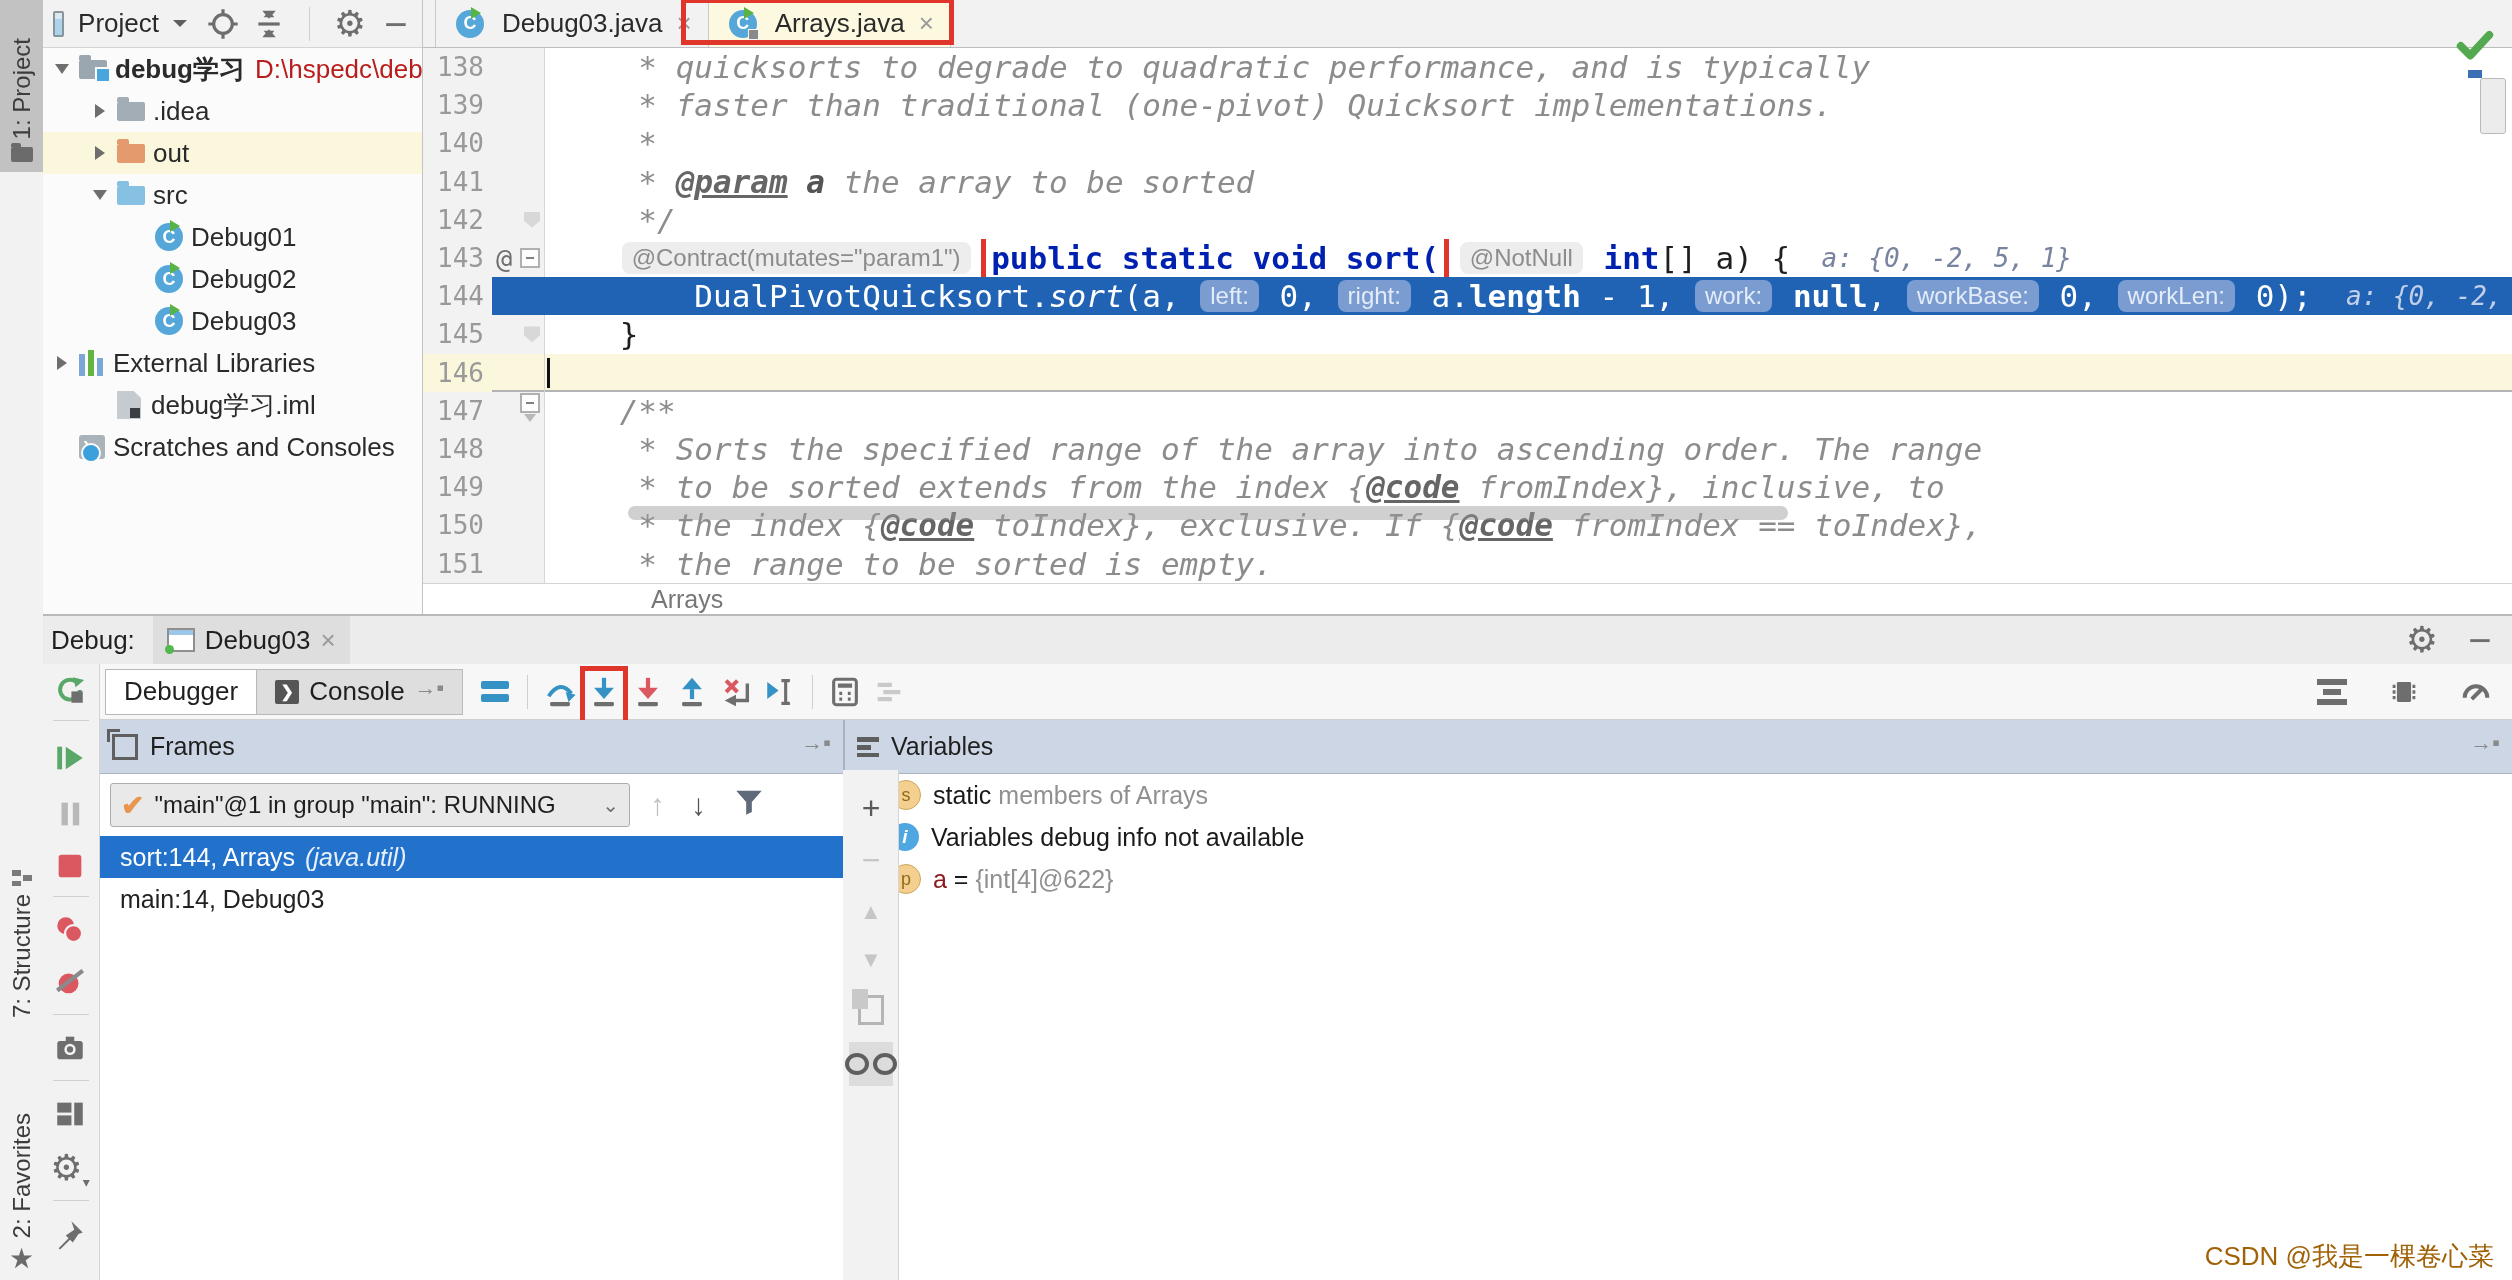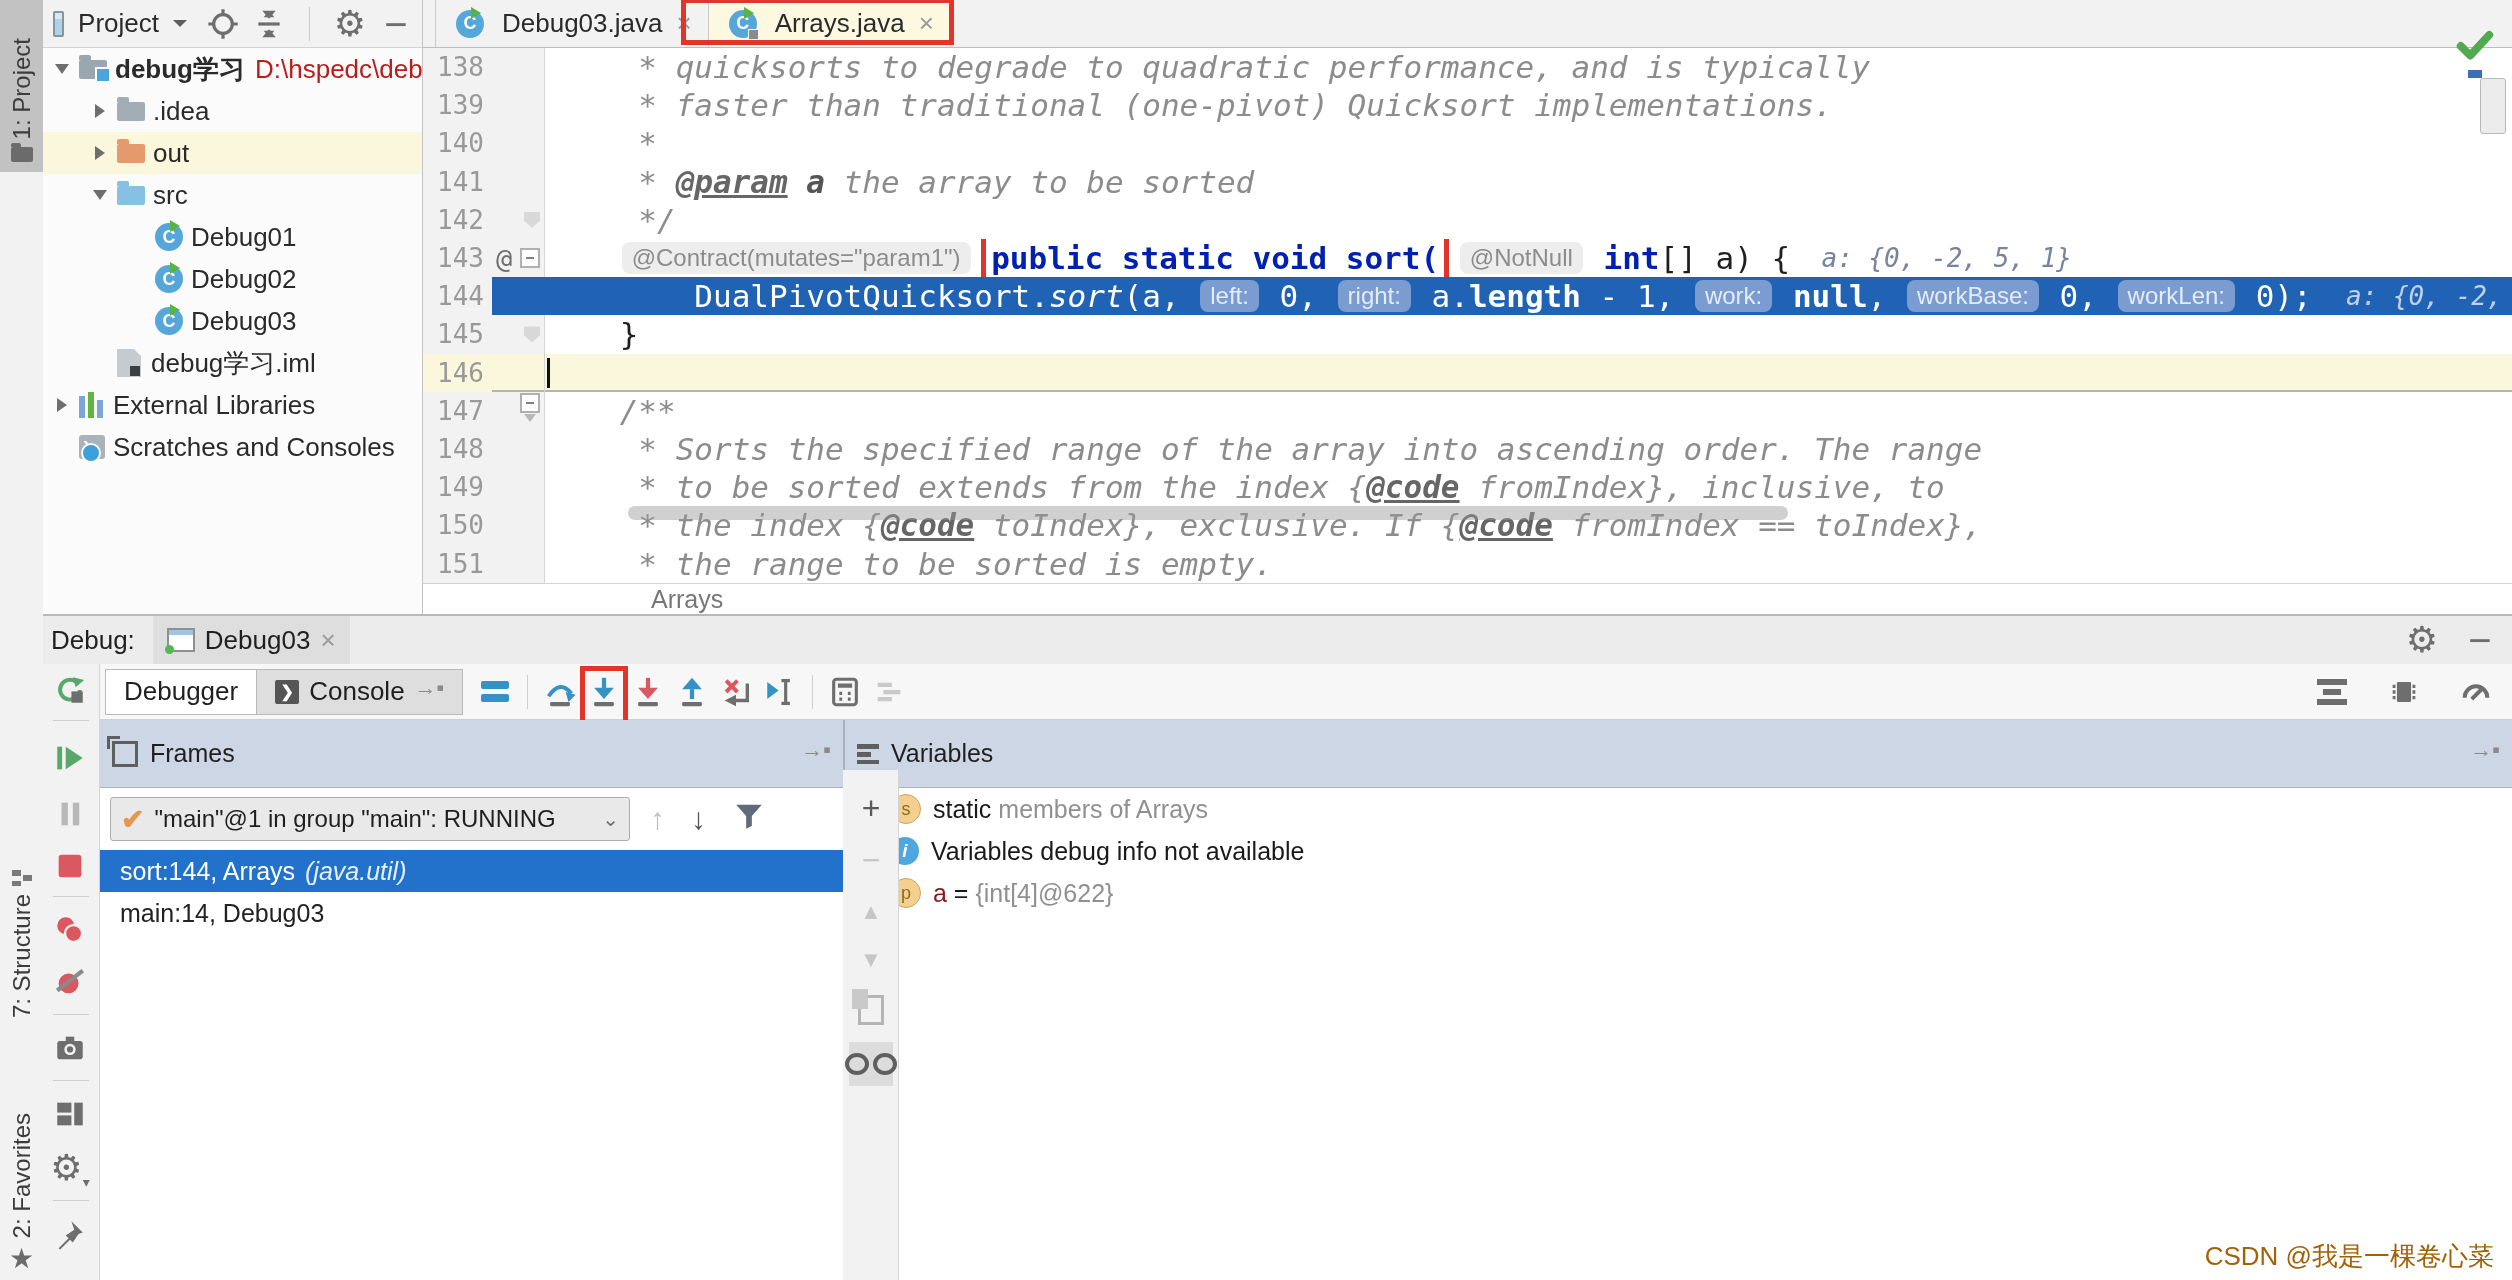--- a/index.html
+++ b/index.html
@@ -119,21 +119,21 @@
   .i-exec i{display:block;width:28px;height:8px;background:#3592c4;border-radius:2px;}
   #dbg-toolbar .right{position:absolute;right:14px;display:flex;gap:28px;align-items:center;}
   .i-threads{display:inline-flex;flex-direction:column;gap:4px;align-items:center;}
   .i-threads i{display:block;height:6px;background:#6e6e6e;}
   .i-threads i:nth-child(1){width:30px;} .i-threads i:nth-child(2){width:18px;} .i-threads i:nth-child(3){width:30px;}
   #dbg-body{position:relative;height:560px;}
   #dbg-rail{position:absolute;left:0;top:-56px;width:57px;height:618px;background:#f2f2f2;border-right:1px solid #d4d4d4;box-sizing:border-box;}
   #dbg-rail .tb{position:absolute;left:5px;}
   .rail-sep{position:absolute;left:10px;width:36px;height:1px;background:#d0d0d0;}
   #frames{position:absolute;left:57px;top:0;width:743px;height:560px;background:#fff;}
-  .panel-hdr{height:68px;background:#ccd6e5;border-bottom:1px solid #aab4c4;display:flex;align-items:center;padding:4px 12px;gap:12px;font-size:25px;color:#1f1f1f;box-sizing:border-box;}
+  .panel-hdr{height:54px;background:#ccd6e5;border-bottom:1px solid #aab4c4;display:flex;align-items:center;padding:4px 12px;gap:12px;font-size:25px;color:#1f1f1f;box-sizing:border-box;}
   .panel-hdr .grow{flex:1;}
   .ic-frames{width:20px;height:20px;border:3px solid #5f5f5f;position:relative;}
   .ic-frames::before{content:"";position:absolute;left:-8px;top:-8px;width:10px;height:10px;border:3px solid #5f5f5f;border-right:none;border-bottom:none;}
   .ic-vars{width:22px;height:20px;background:
       linear-gradient(#5f5f5f,#5f5f5f) 0 0/22px 5px no-repeat,
       linear-gradient(#5f5f5f,#5f5f5f) 0 8px/14px 5px no-repeat,
       linear-gradient(#5f5f5f,#5f5f5f) 0 16px/22px 5px no-repeat;}
   #thread-row{display:flex;align-items:center;height:62px;padding-left:10px;gap:20px;}
   #thread-dd{display:flex;align-items:center;gap:10px;width:520px;height:44px;border:1px solid #adadad;background:#e9e9e9;border-radius:3px;padding:0 10px;box-sizing:border-box;font-size:24px;}
   #thread-dd .chk{color:#e8954d;font-size:28px;font-weight:bold;}
@@ -239,33 +239,33 @@
         <div class="tree-row" style="padding-left: 82px;">
           <span class="chev"></span>
           <span class="ic-class">C</span>
           <span class="tree-label">Debug02</span>
         </div>
         <div class="tree-row" style="padding-left: 82px;">
           <span class="chev"></span>
           <span class="ic-class">C</span>
           <span class="tree-label">Debug03</span>
         </div>
-        <div class="tree-row" style="padding-left: 44px;">
-          <span class="chev"></span>
-          <span class="ic-iml"></span>
-          <span class="tree-label">debug学习.iml</span>
-        </div>
         <div class="tree-row" style="padding-left: 6px;">
           <span class="chev right"></span>
           <span class="ic-libs">
             <i></i>
             <i></i>
             <i></i>
           </span>
           <span class="tree-label">External Libraries</span>
+        </div>
+        <div class="tree-row" style="padding-left: 44px;">
+          <span class="chev"></span>
+          <span class="ic-iml"></span>
+          <span class="tree-label">debug学习.iml</span>
         </div>
         <div class="tree-row" style="padding-left: 6px;">
           <span class="chev"></span>
           <span class="ic-scratch"></span>
           <span class="tree-label">Scratches and Consoles</span>
         </div>
       </div>
     <div id="proj-hscroll" class="abs"></div>
   </div>
 

